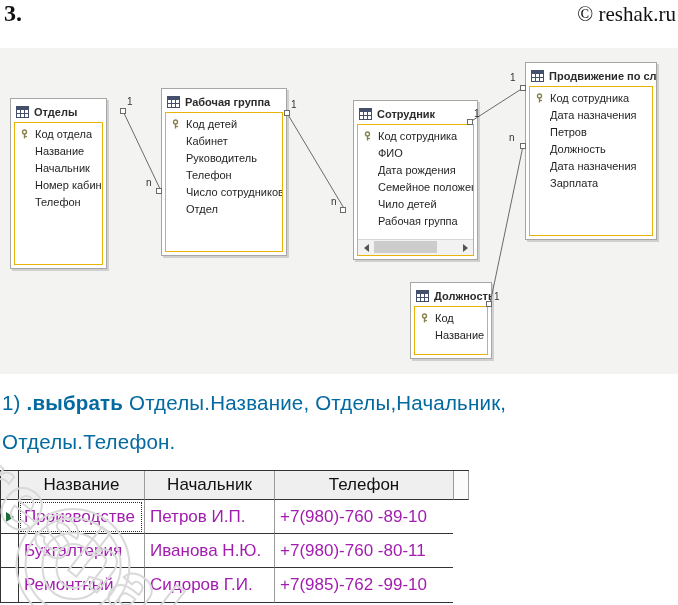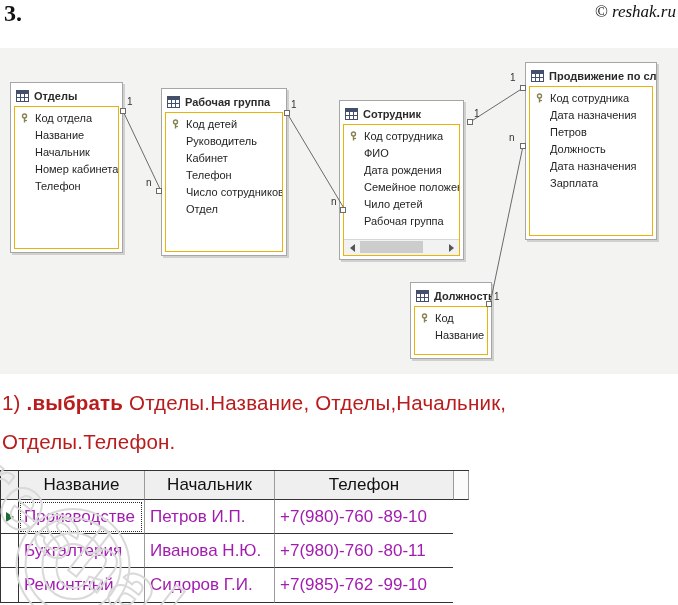--- a/index.html
+++ b/index.html
@@ -3,21 +3,21 @@
 <meta charset="utf-8">
 <style>
   html,body{margin:0;padding:0;background:#fff;}
   .page{position:relative;width:678px;height:605px;overflow:hidden;background:#fff;
         font-family:"Liberation Sans",sans-serif;color:#1f1f1f;}
 
   
   .prob-num{position:absolute;left:4px;top:0px;font-family:"Liberation Serif",serif;
             font-size:24px;font-weight:bold;color:#111;}
   .copyright{position:absolute;right:2px;top:2px;font-family:"Liberation Serif",serif;
-             font-size:17px;color:#111;font-style:italic;}
+             font-size:21px;color:#111;}
 
   
   .diagram{position:absolute;left:0;top:48px;width:678px;height:326px;background:#f3f3f2;}
   .entity{position:absolute;background:#fff;border:1px solid #a6a6a6;
           box-shadow:2px 2px 0 rgba(0,0,0,.14);display:flex;flex-direction:column;box-sizing:border-box;}
   .entity-title{height:21px;display:flex;align-items:center;gap:5px;padding:2px 4px 0 5px;
                 white-space:nowrap;overflow:hidden;}
   .entity-name{font-size:11px;font-weight:bold;color:#2b2b2b;}
   .tbl-icon{flex:0 0 auto;display:inline-flex;}
   .entity-fields{flex:1;margin:0 3px 3px 3px;border:1px solid #eab308;background:#fff;
@@ -35,21 +35,21 @@
   .sb-track{flex:1;position:relative;height:100%;}
   .sb-thumb{position:absolute;left:2px;top:1px;width:72%;height:12px;background:#cccccc;}
 
   .relations{position:absolute;left:0;top:0;pointer-events:none;}
   .relations text{font-size:10px;fill:#333;font-family:"Liberation Sans",sans-serif;}
   .relations line{stroke:#6a6a6a;stroke-width:1;}
   .relations rect{fill:#fff;stroke:#6a6a6a;stroke-width:1;}
 
   
   .query{position:absolute;left:2px;top:383px;font-size:20.5px;line-height:39px;
-         color:#b91c1c;letter-spacing:.2px;}
+         color:#0369a1;letter-spacing:.2px;}
   .q-line{white-space:pre;}
   .q-kw{font-weight:bold;}
 
   
   .rt{position:absolute;left:0;top:470px;display:grid;background:#fff;
       grid-template-columns:18px 126px 130px 179px 16px;
       grid-template-rows:29px 34px 34px 35px;
       border-top:1px solid #333;font-size:17px;}
   .rt>div{box-sizing:border-box;display:flex;align-items:center;}
   .hb{border-bottom:1px solid #333;}
@@ -77,21 +77,21 @@
 </head>
 <body>
 
 <div class="page">
 
   <span class="prob-num">3.</span>
   <span class="copyright">© reshak.ru</span>
 
   <div class="diagram">
 
-    <div class="entity" style="left:10px;top:34px;width:113px;height:171px">
+    <div class="entity" style="left:10px;top:50px;width:97px;height:171px">
       <div class="entity-title">
         <span class="tbl-icon">
           <svg width="13" height="12">
               <rect x="0.5" y="0.5" width="12" height="11" fill="#fff" stroke="#44506b"></rect>
               <rect x="0.5" y="0.5" width="12" height="3.5" fill="#44506b"></rect>
               <line x1="4.5" y1="4" x2="4.5" y2="11.5" stroke="#44506b"></line>
               <line x1="8.5" y1="4" x2="8.5" y2="11.5" stroke="#44506b"></line>
               <line x1="0.5" y1="7.5" x2="12.5" y2="7.5" stroke="#44506b"></line>
             </svg>
         </span>
@@ -126,29 +126,29 @@
         <span class="entity-name">Рабочая группа</span>
       </div>
       <div class="entity-fields">
         <div class="field"><span class="key">
               <svg width="9" height="10">
                 <circle cx="4.5" cy="3" r="2" fill="none" stroke="#87804f" stroke-width="1.4"></circle>
                 <line x1="4.5" y1="5" x2="4.5" y2="9.5" stroke="#87804f" stroke-width="1.4"></line>
                 <line x1="4.5" y1="7.5" x2="7" y2="7.5" stroke="#87804f" stroke-width="1.2"></line>
               </svg>
             </span><span>Код детей</span></div>
+        <div class="field"><span>Кабинет</span></div>
         <div class="field"><span>Руководитель</span></div>
-        <div class="field"><span>Кабинет</span></div>
         <div class="field"><span>Телефон</span></div>
         <div class="field"><span>Число сотрудников</span></div>
         <div class="field"><span>Отдел</span></div>
       </div>
     </div>
 
-    <div class="entity" style="left:339px;top:52px;width:125px;height:160px">
+    <div class="entity" style="left:353px;top:52px;width:125px;height:160px">
       <div class="entity-title">
         <span class="tbl-icon">
           <svg width="13" height="12">
               <rect x="0.5" y="0.5" width="12" height="11" fill="#fff" stroke="#44506b"></rect>
               <rect x="0.5" y="0.5" width="12" height="3.5" fill="#44506b"></rect>
               <line x1="4.5" y1="4" x2="4.5" y2="11.5" stroke="#44506b"></line>
               <line x1="8.5" y1="4" x2="8.5" y2="11.5" stroke="#44506b"></line>
               <line x1="0.5" y1="7.5" x2="12.5" y2="7.5" stroke="#44506b"></line>
             </svg>
         </span>

